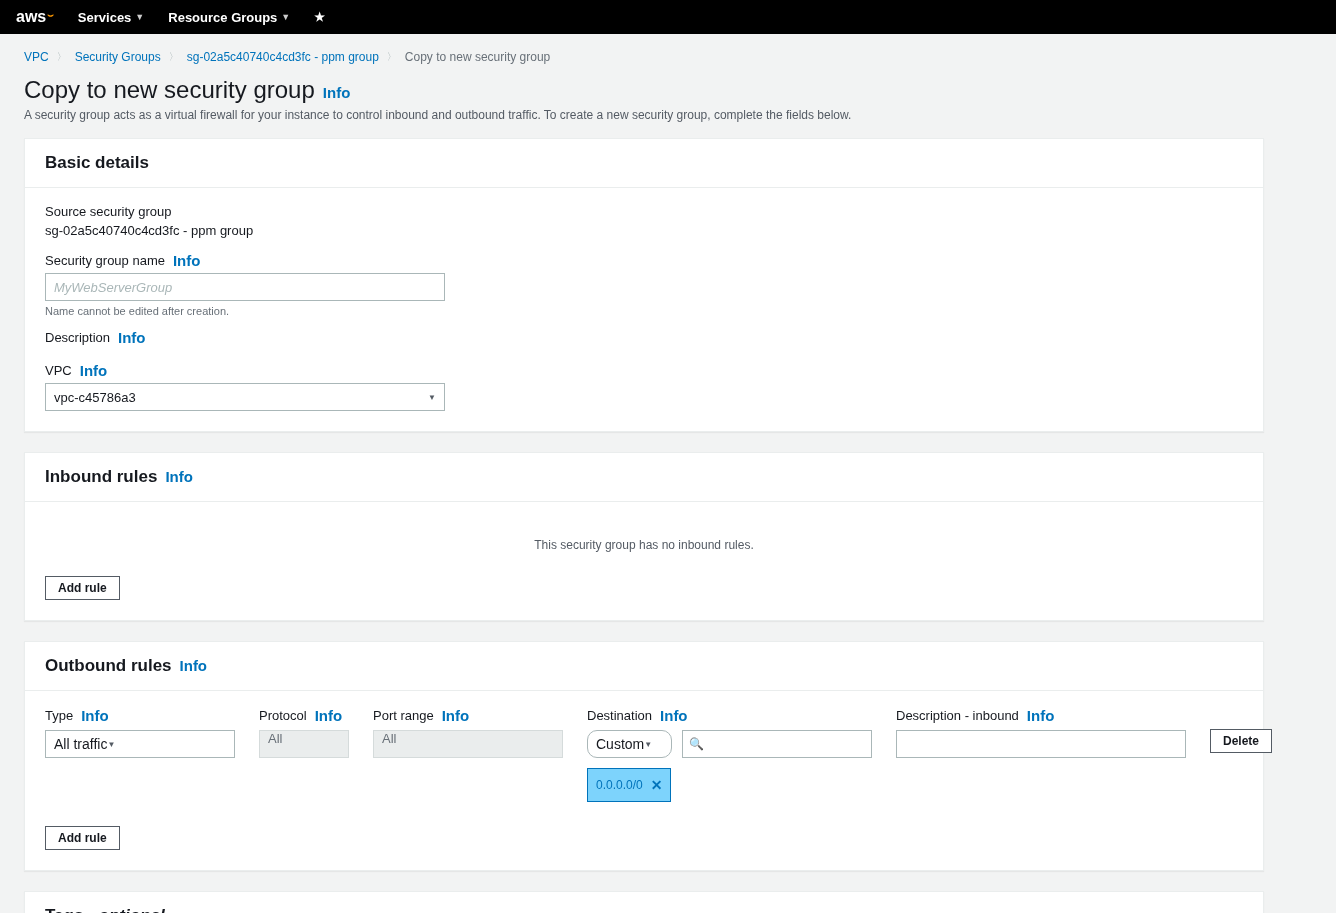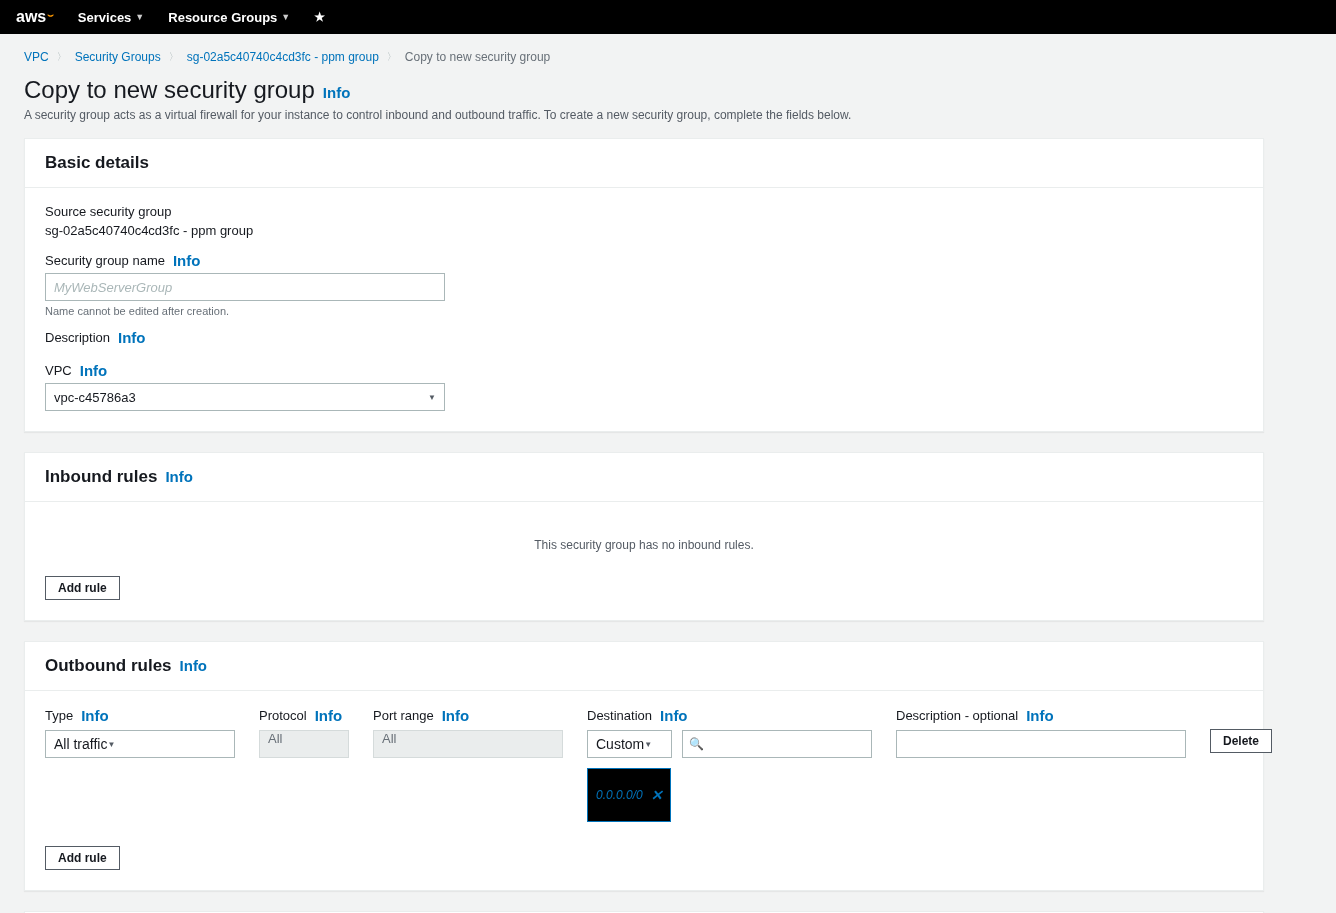--- a/index.html
+++ b/index.html
@@ -37,27 +37,27 @@
 
   .empty-msg { text-align:center; font-size:12px; color:#545b64; padding:20px 0 24px 0; }
 
   .btn { border:1px solid #545b64; background:#fff; color:#16191f; font-size:12px; font-weight:bold; padding:6px 14px; cursor:pointer; }
   .btn.small { padding:4px 12px; }
 
   .rule-row { display:flex; gap:24px; align-items:flex-start; }
   .rule-col { display:flex; flex-direction:column; }
   .rule-col .field-label { margin-bottom:6px; }
   .sel-sm { width:190px; height:28px; border:1px solid #aab7b8; display:flex; align-items:center; justify-content:flex-start; padding:0 8px; cursor:pointer; background:#fff;}
-  .sel-sm.narrow { width:85px; }
+  .sel-sm.narrow { width:85px;border-radius:10px; }
   .inp-disabled { width:90px; height:28px; border:1px solid #d5dbdb; background:#eaeded; color:#687078; padding:0 8px; font-size:13px; }
   .inp-disabled.wide { width:190px; }
   .search-box { width:190px; height:28px; border:1px solid #aab7b8; display:flex; align-items:center; padding:0 6px; background:#fff;}
   .search-box .mag { font-size:12px; color:#545b64; }
   .desc-input { width:290px; height:28px; border:1px solid #aab7b8; padding:0 8px; font-size:13px; }
-  .chip { display:inline-flex; align-items:center; gap:8px; border:1px solid #0073bb; background:#000000; color:#0073bb; font-size:12px; padding:18px 8px; margin-top:10px; cursor:pointer;font-style:italic;}
+  .chip { display:inline-flex; align-items:center; gap:8px; border:1px solid #0073bb; background:#7dd3fc; color:#0073bb; font-size:12px; padding:8px 8px; margin-top:10px; cursor:pointer;}
   .chip .x { font-size:14px; font-weight:bold; }
 </style>
 </head>
 <body>
 
 <div class="topnav">
   <div class="aws-logo">
     <span>aws</span>
       <span class="arc">⌣</span>
   </div>
@@ -182,21 +182,21 @@
           </div>
           <div>
             <div class="chip">
               <span>0.0.0.0/0</span>
               <span class="x">✕</span>
             </div>
           </div>
         </div>
         <div class="rule-col" style="width:295px">
           <div class="field-label">
-            <span>Description - optional</span>
+            <span>Description - inbound</span>
             <span class="info-link">Info</span>
           </div>
           <input class="desc-input" type="text" style="">
         </div>
         <div class="rule-col" style="padding-top:22px;">
           <button class="btn small">Delete</button>
         </div>
       </div>
       <div style="height:24px;"></div>
       <button class="btn small">Add rule</button>

